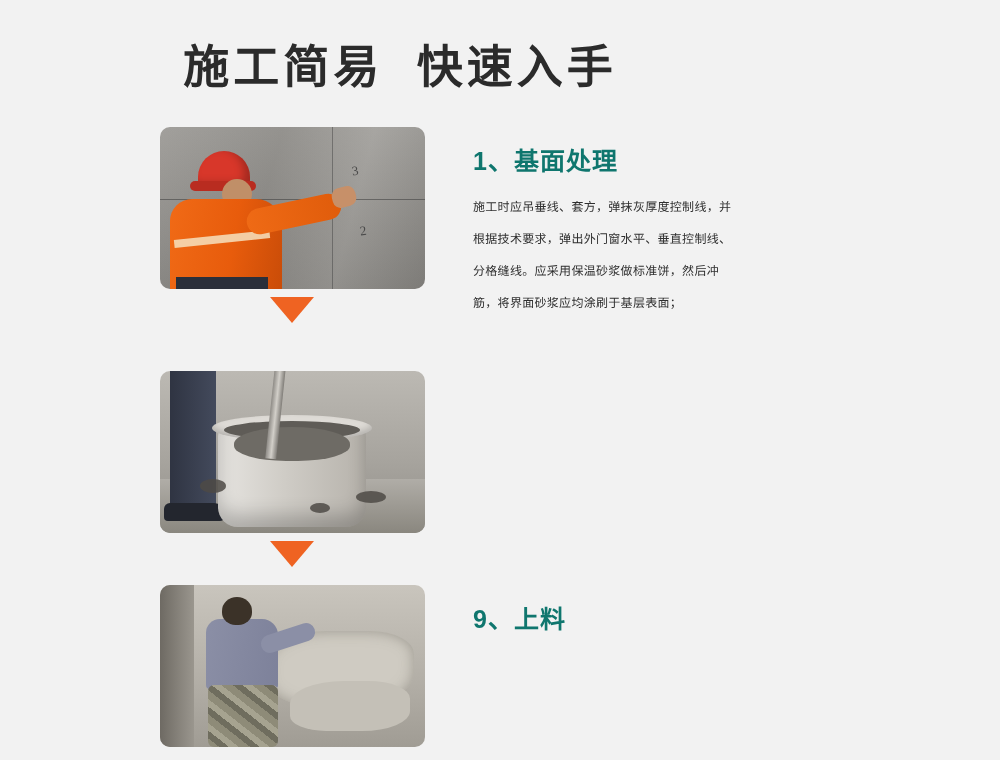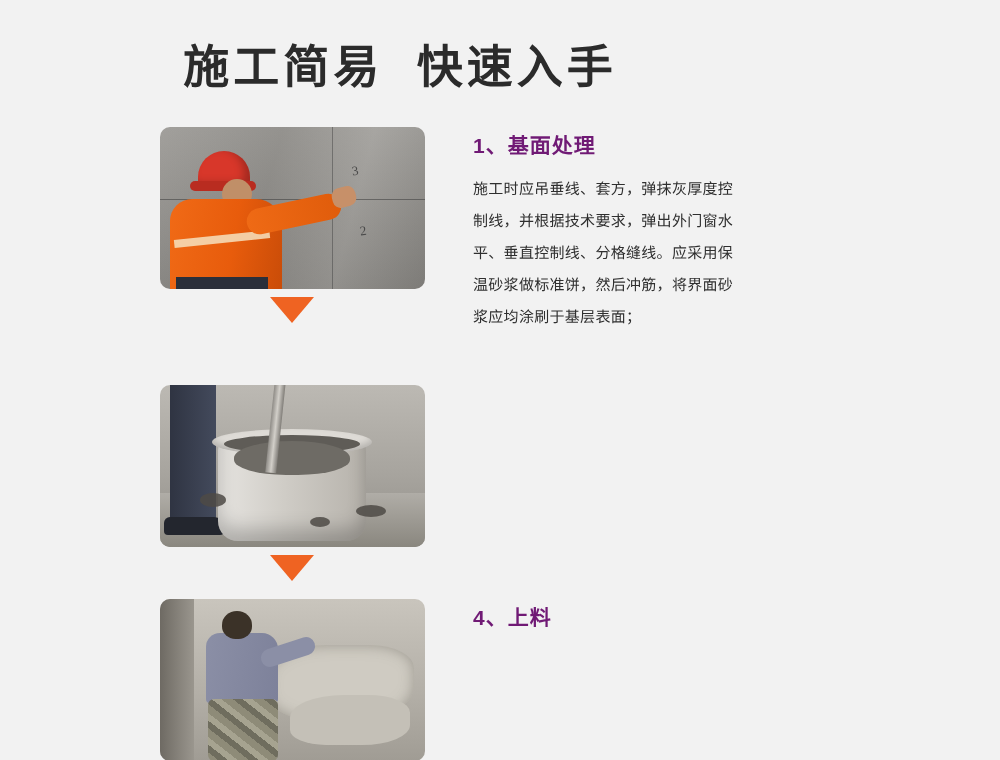--- a/index.html
+++ b/index.html
@@ -267,28 +267,28 @@
     z-index: 3;
   }
   .arrow svg { display: block; }
   .gap { height: 52px; }
   .text-col {
     flex: 1;
     padding-left: 48px;
     padding-top: 2px;
   }
   .step-title {
-    color: #701a75;
-    font-size: 21px;
+    color: #0f766e;
+    font-size: 25px;
     font-weight: bold;
-    margin: 0 0 14px 0;
+    margin: 12px 0 14px 0;
     letter-spacing: 1px;
   }
   .step-body {
-    font-size: 15px;
+    font-size: 12px;
     line-height: 32px;
     color: #2f2f2f;
     max-width: 400px;
     letter-spacing: 0.3px;
   }
 </style>
 </head>
 <body>
 
 <div class="page">
@@ -358,18 +358,18 @@
           <div class="dark-edge"></div>
           <div class="wall-patch"></div>
           <div class="patch2"></div>
           <div class="torso"></div>
           <div class="head3"></div>
           <div class="arm3"></div>
           <div class="pants3"></div>
         </div>
       </div>
       <div class="text-col">
-        <div class="step-title">4、上料</div>
+        <div class="step-title">9、上料</div>
       </div>
     </div>
 
   </div>
 </div>
 
 </body></html>

